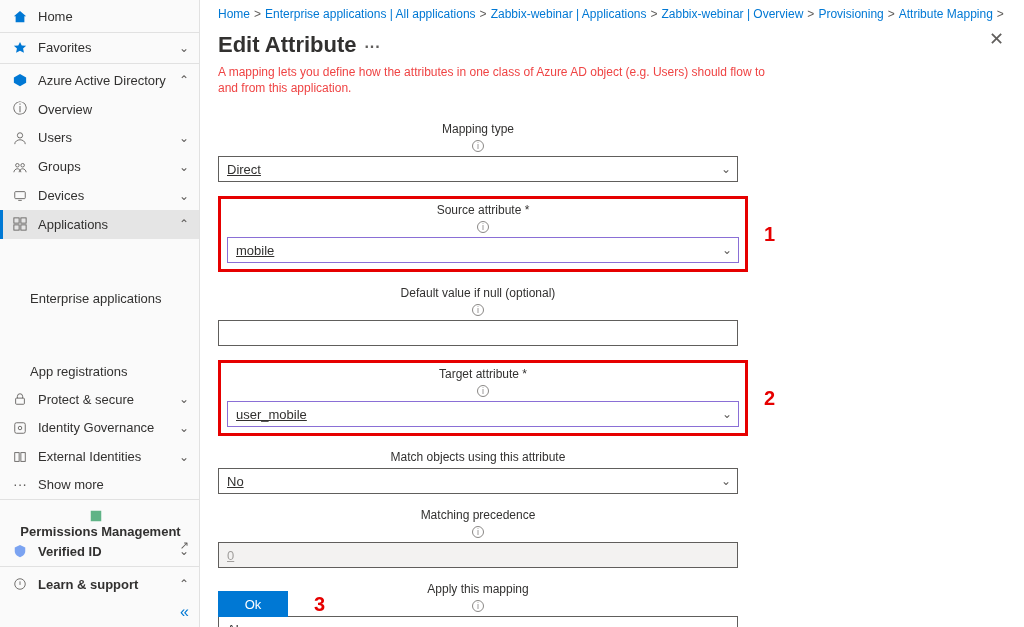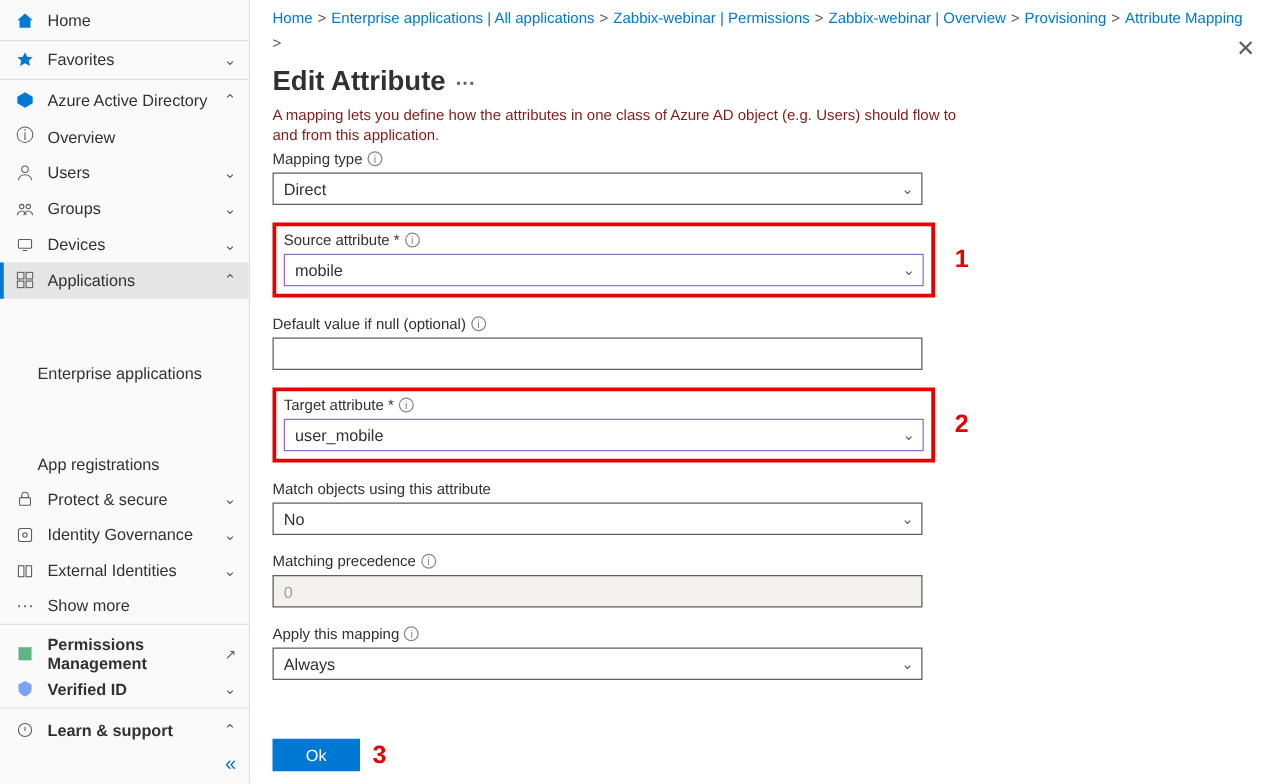--- a/index.html
+++ b/index.html
@@ -71,35 +71,35 @@
   .breadcrumb .sep { color:#605e5c; }
   .breadcrumb a { color:#0078d4; text-decoration:none; cursor:pointer; }
   .close-x {
     position:absolute; top:28px; right:20px; font-size:18px; color:#605e5c; cursor:pointer;
   }
   h1.title {
     font-size:22px; font-weight:600; margin-top:10px; margin-bottom:6px;
   }
   .title-dots { color:#605e5c; font-size:16px; margin-left:8px;}
   .desc {
-    font-size:12px; color:#7f1d1d; max-width:560px; line-height:16px; margin-bottom:4px;
+    font-size:12px; color:#ef4444; max-width:560px; line-height:16px; margin-bottom:26px;
   }
 
   .form-group { margin-bottom: 14px; max-width:520px; }
   .form-label {
-    font-size:12px; color:#323130; margin-bottom:4px; display:flex; align-items:center; gap:4px;
+    font-size:12px; color:#323130; margin-bottom:4px; display:flex; align-items:center; gap:4px;flex-direction:column;
   }
   .info-icon {
     width:12px;height:12px;border:1px solid #8a8886;border-radius:50%;
     display:inline-flex;align-items:center;justify-content:center;
     font-size:9px;color:#8a8886;line-height:1;
   }
   .select, .textbox {
     width:100%; height:26px; border:1px solid #605e5c; background:#fff;
-    font-size:13px; padding:0 24px 0 8px; position:relative; display:flex; align-items:center;
+    font-size:13px; padding:0 24px 0 8px; position:relative; display:flex; align-items:center;text-decoration:underline;
   }
   .select .caret {
     position:absolute; right:6px; top:50%; transform:translateY(-50%);
     font-size:12px; color:#605e5c;
   }
   .textbox input {
     border:none;outline:none;width:100%;height:100%;font-size:13px;background:transparent;
   }
   .disabled { background:#f3f2f1; color:#a19f9d; }
   .disabled input { color:#a19f9d; }
@@ -111,21 +111,21 @@
     margin-bottom:14px;
     position:relative;
   }
   .highlight-box .select { border:1px solid #8a6fd6; }
   .annot-num {
     position:absolute; right:-30px; top:50%; transform:translateY(-50%);
     color:#e60000; font-weight:700; font-size:20px;
   }
 
   .footer {
-    position:absolute; bottom:10px; left:18px; display:flex; align-items:center; gap:10px;
+    position:absolute; bottom:10px; left:18px; display:flex; align-items:center; gap:26px;
   }
   .ok-btn {
     background:#0078d4; color:#fff; border:none; height:26px; width:70px;
     font-size:13px; cursor:pointer;
   }
   .annot-footer { color:#e60000; font-weight:700; font-size:20px; }
 </style>
 </head>
 <body>
 
@@ -241,21 +241,21 @@
         </svg>
     </span>
     <span>External Identities</span>
     <span class="chev">⌄</span>
   </div>
   <div class="side-item separator-after">
     <span class="side-icon">···</span>
     <span>Show more</span>
   </div>
 
-  <div class="side-item" style="margin-top:6px;">
+  <div class="side-item" style="margin-top:6px;flex-direction:column;">
     <span class="side-icon">
       <svg width="14" height="14" viewBox="0 0 16 16">
           <rect x="2" y="2" width="12" height="12" fill="#38a169" opacity=".8"></rect>
         </svg>
     </span>
     <span style="font-weight:600;">Permissions Management</span>
     <span class="chev" style="font-size:11px;">↗</span>
   </div>
   <div class="side-item separator-after">
     <span class="side-icon">
@@ -281,21 +281,21 @@
     <div class="collapse-handle">«</div>
   </div>
 </nav>
 
 <main class="main">
   <div class="breadcrumb">
     <a>Home</a>
       <span class="sep">&gt;</span>
     <a>Enterprise applications | All applications</a>
       <span class="sep">&gt;</span>
-    <a>Zabbix-webinar | Permissions</a>
+    <a>Zabbix-webinar | Applications</a>
       <span class="sep">&gt;</span>
     <a>Zabbix-webinar | Overview</a>
       <span class="sep">&gt;</span>
     <a>Provisioning</a>
       <span class="sep">&gt;</span>
     <a>Attribute Mapping</a>
       <span class="sep">&gt;</span>
   </div>
 
   <span class="close-x">✕</span>

